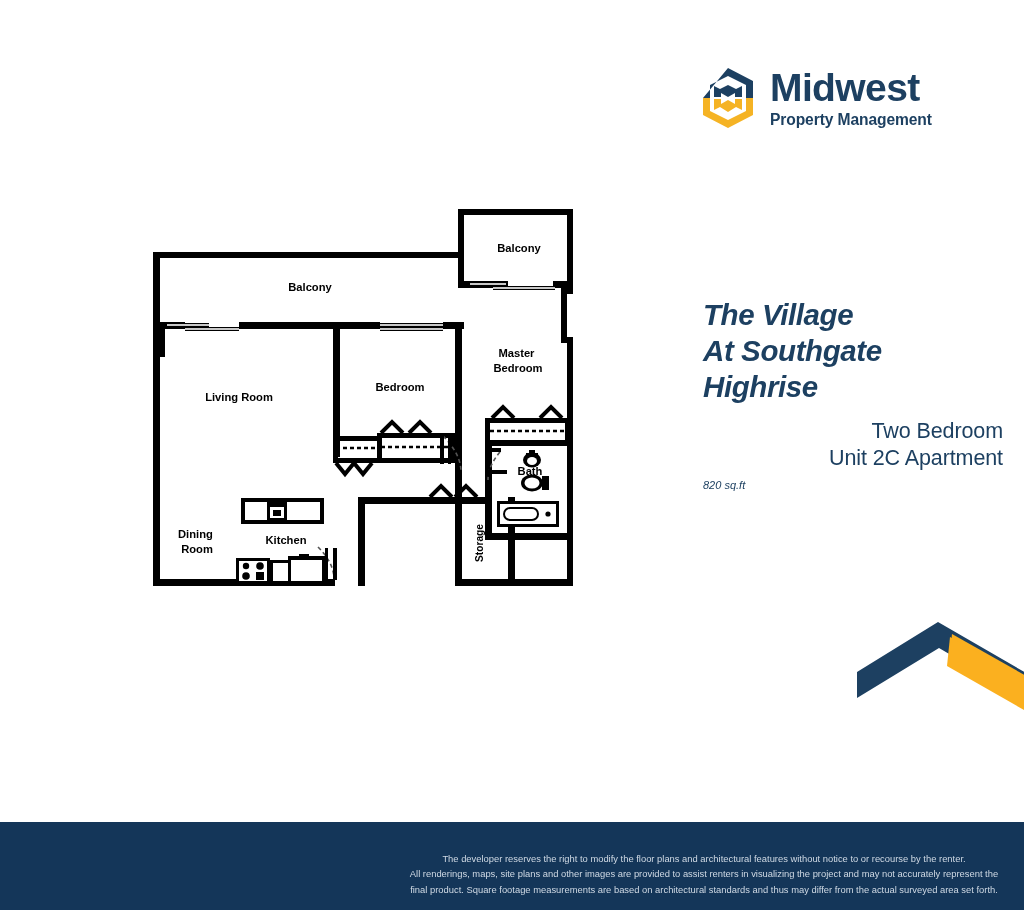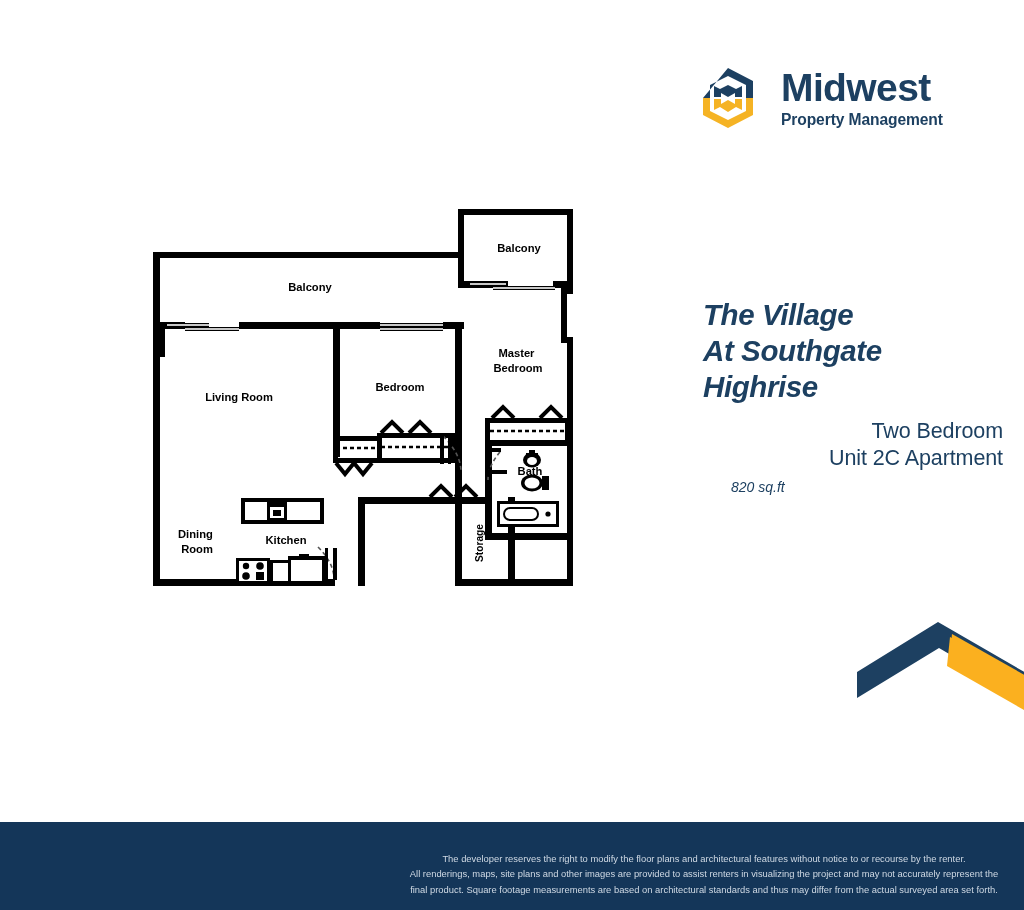--- a/index.html
+++ b/index.html
@@ -11,21 +11,21 @@
   }
   #page {
     position: relative;
     width: 1024px; height: 910px;
     background: #ffffff;
   }
 
   
   #brand-logo {
     position: absolute; left: 700px; top: 66px;
-    display: flex; align-items: center; gap: 25px;
+    display: flex; align-items: center; gap: 14px;
   }
   #brand-mark { width: 56px; height: 64px; flex: none; }
   #brand-words { display: flex; flex-direction: column; line-height: 1; }
   #brand-name {
     font-size: 39px; font-weight: bold; color: #1d4061;
     letter-spacing: -0.6px;
   }
   #brand-tagline {
     font-size: 15.6px; font-weight: bold; color: #1d4061;
     letter-spacing: -0.1px; margin-top: 5px;
@@ -37,21 +37,21 @@
     font-size: 29.5px; font-weight: bold; color: #1d4061;
     line-height: 1.22; letter-spacing: -0.4px;
   }
   #unit-type {
     margin-top: 13px;
     font-size: 21.5px; color: #1d4061; line-height: 1.26;
     letter-spacing: -0.1px;
   }
   #unit-area {
     margin-top: 7px;
-    font-size: 14px; font-style: italic; color: #1d4061; margin-left: 28px;
+    font-size: 11px; font-style: italic; color: #1d4061;
   }
 
   
   #chevron-accent {
     position: absolute; left: 855px; top: 610px;
     width: 190px; height: 100px; overflow: hidden;
   }
 
   
   #footer-band {

